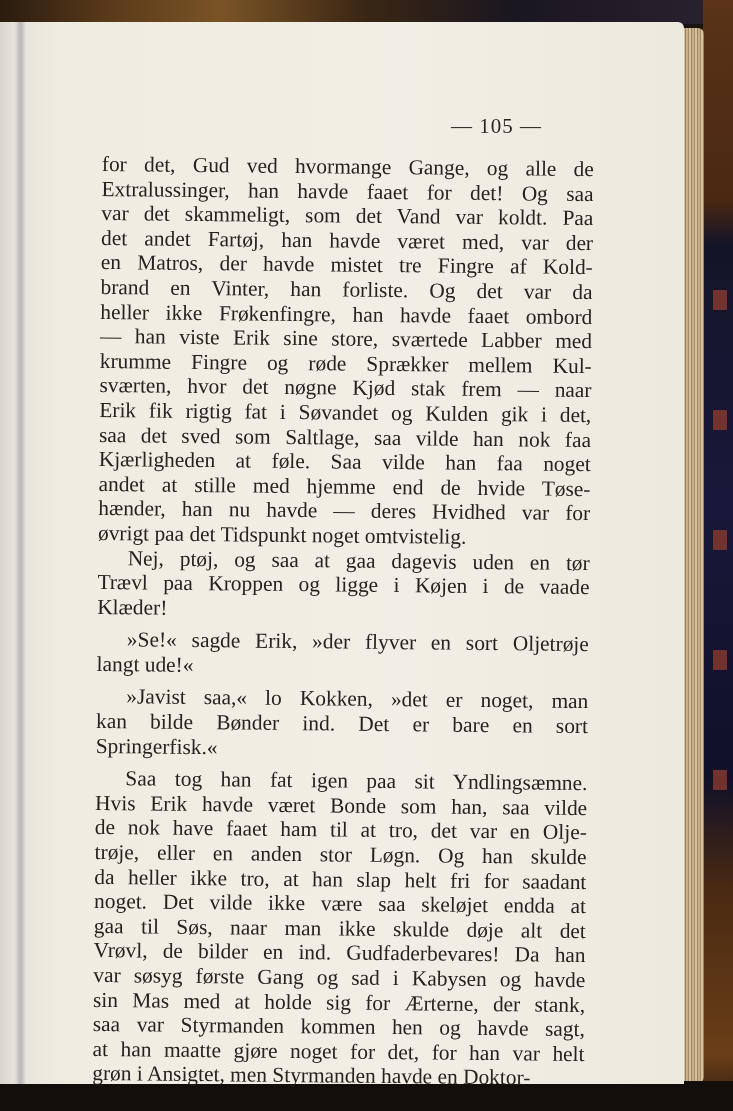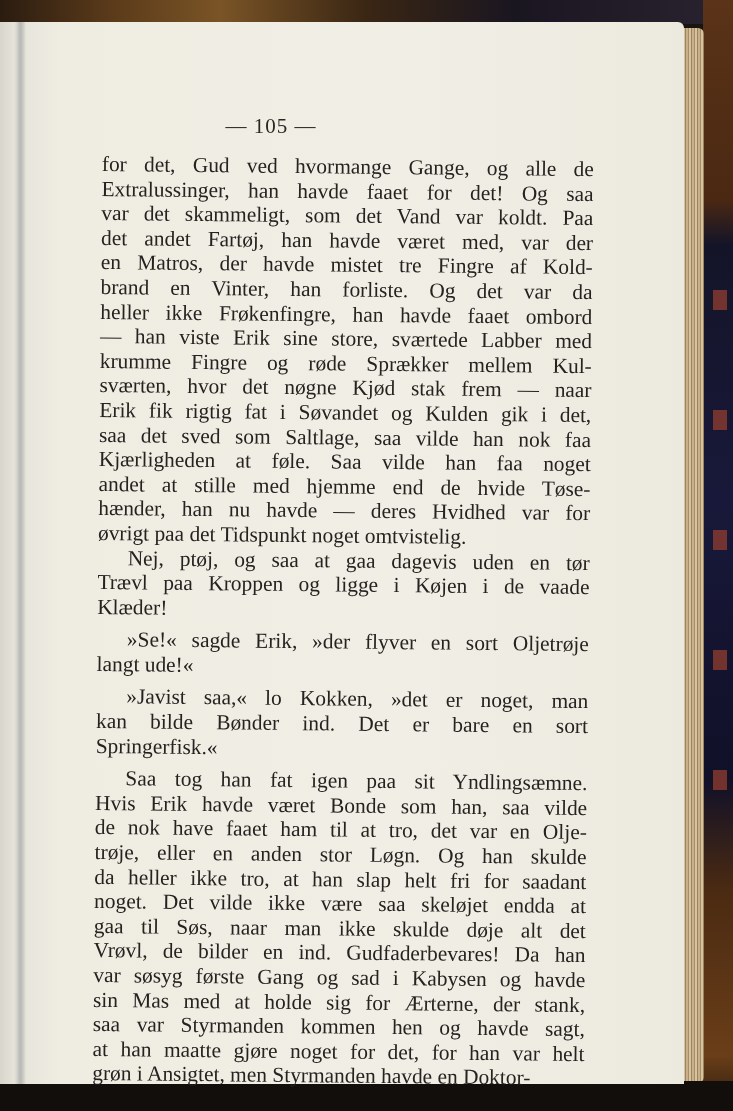--- a/index.html
+++ b/index.html
@@ -33,21 +33,21 @@
   .page {
     position:absolute; left:0; top:22px; width:684px; height:1062px;
     background:linear-gradient(90deg,#d8d6cc 0px,#e6e4da 14px,#c8c8c4 20px,#e8e6dc 26px,#efece2 60px,#f1eee5 400px,#ece9df 684px);
     border-top-right-radius:6px;
   }
   .gutter-shadow {
     position:absolute; left:16px; top:0; width:10px; height:100%;
     background:linear-gradient(90deg,rgba(150,150,150,0) 0,rgba(150,150,150,.35) 50%,rgba(150,150,150,0) 100%);
   }
   .page-number {
-    position:absolute; left:0; width:542px; top:92px; text-align:center;
+    position:absolute; left:0; width:542px; top:92px; text-align:right;
     font-family:"Liberation Serif", serif; font-size:21px; color:#2a2622;
     letter-spacing:1px;
   }
   .text-block {
     position:absolute; left:102px; top:130px; width:492px;
     font-family:"Liberation Serif", serif; font-size:21.4px; line-height:24.6px;
     color:#262220;
     transform:rotate(0.6deg); transform-origin:left top;
   }
   .line {

